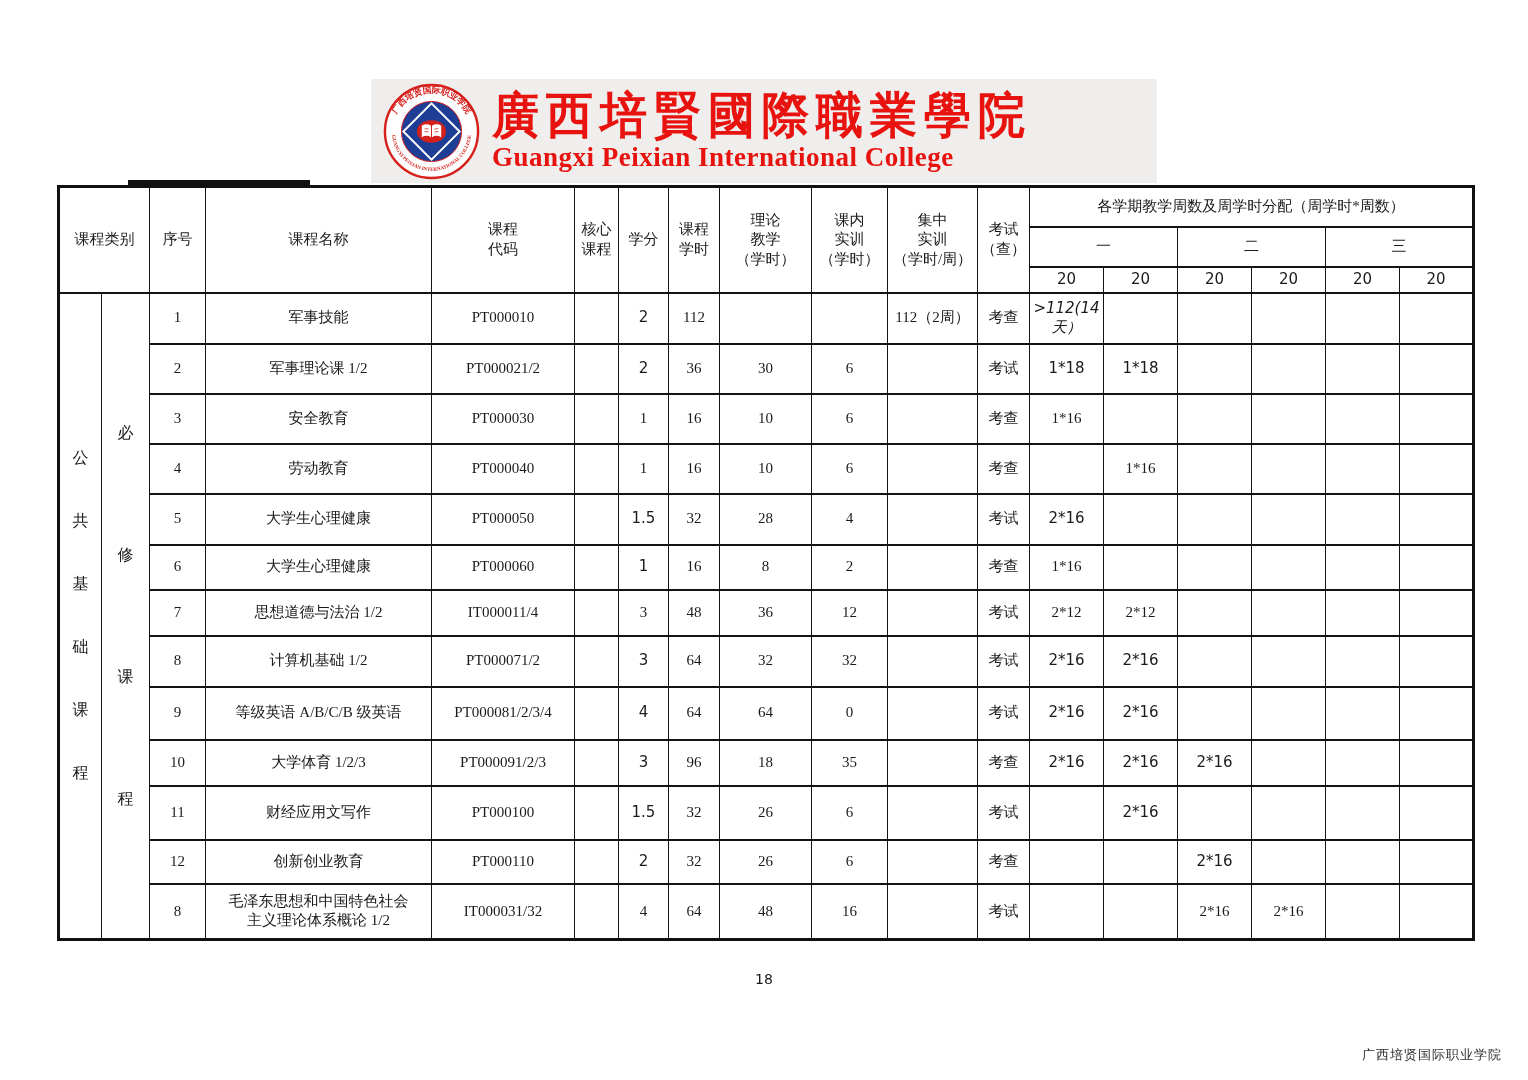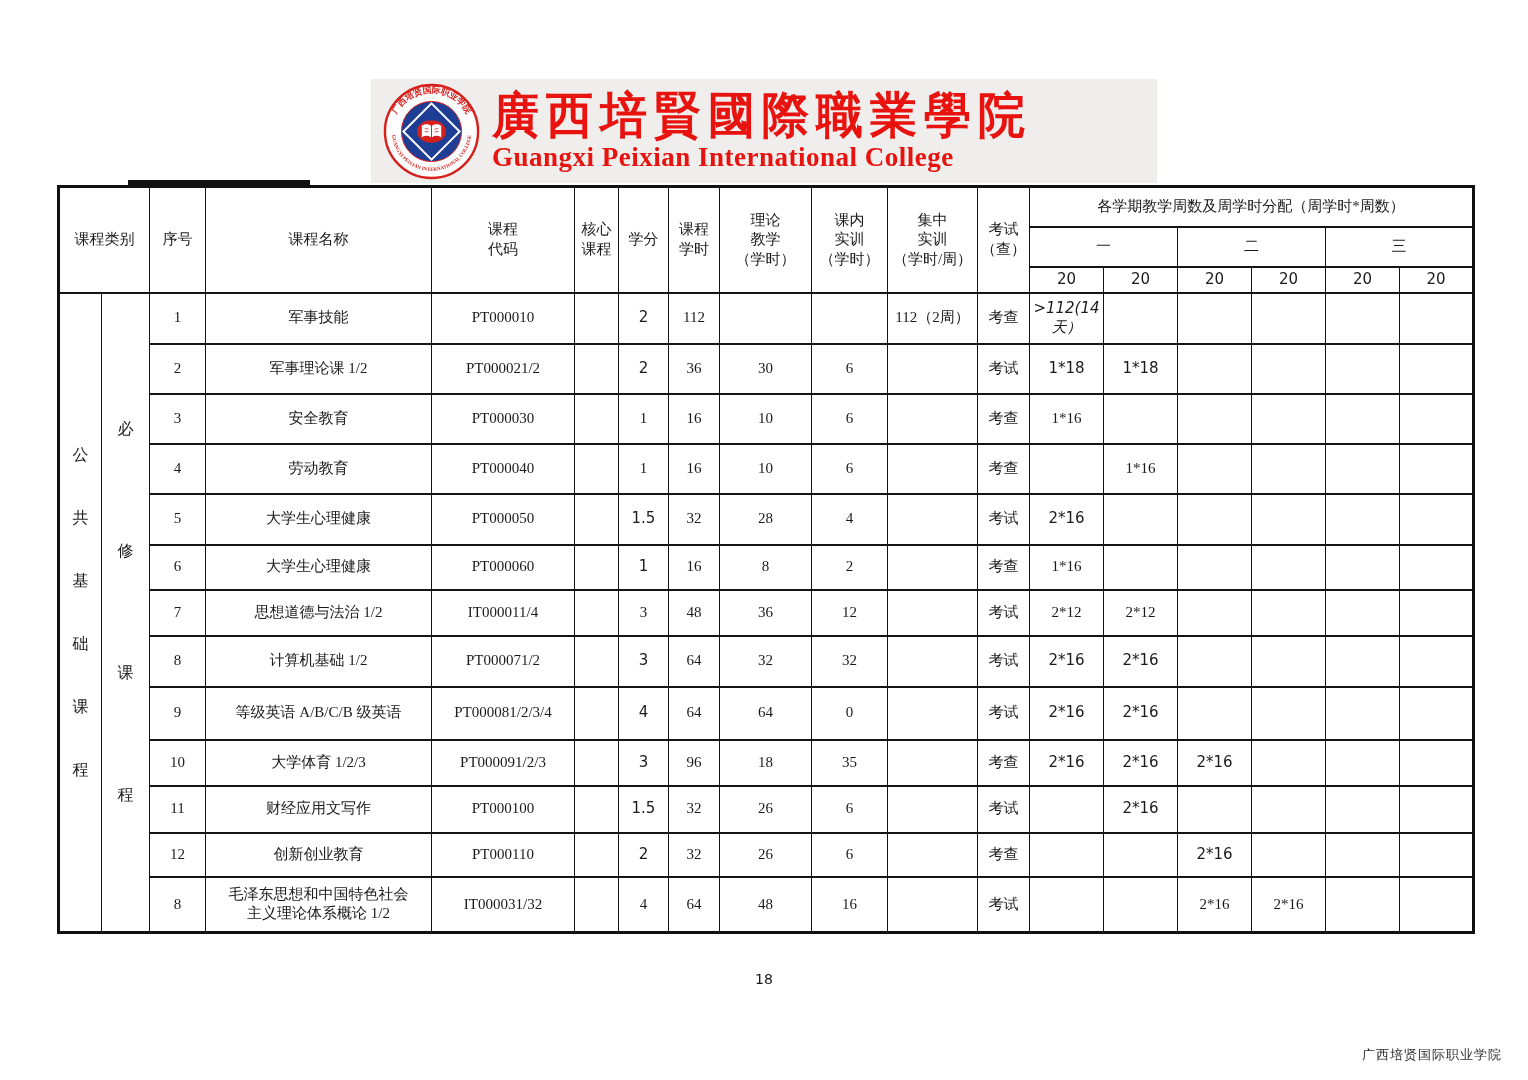--- a/index.html
+++ b/index.html
@@ -334,21 +334,21 @@
           <td>35</td>
           <td class="small-cell"></td>
           <td>考查</td>
           <td class="b">2*16</td>
           <td class="b">2*16</td>
           <td class="b">2*16</td>
           <td></td>
           <td></td>
           <td></td>
         </tr>
-        <tr style="height: 47px; padding-left: 28px;">
+        <tr style="height: 54px; padding-left: 28px;">
           <td>11</td>
           <td class="name-cell">财经应用文写作</td>
           <td>PT000100</td>
           <td></td>
           <td class="b">1.5</td>
           <td>32</td>
           <td>26</td>
           <td>6</td>
           <td class="small-cell"></td>
           <td>考试</td>

